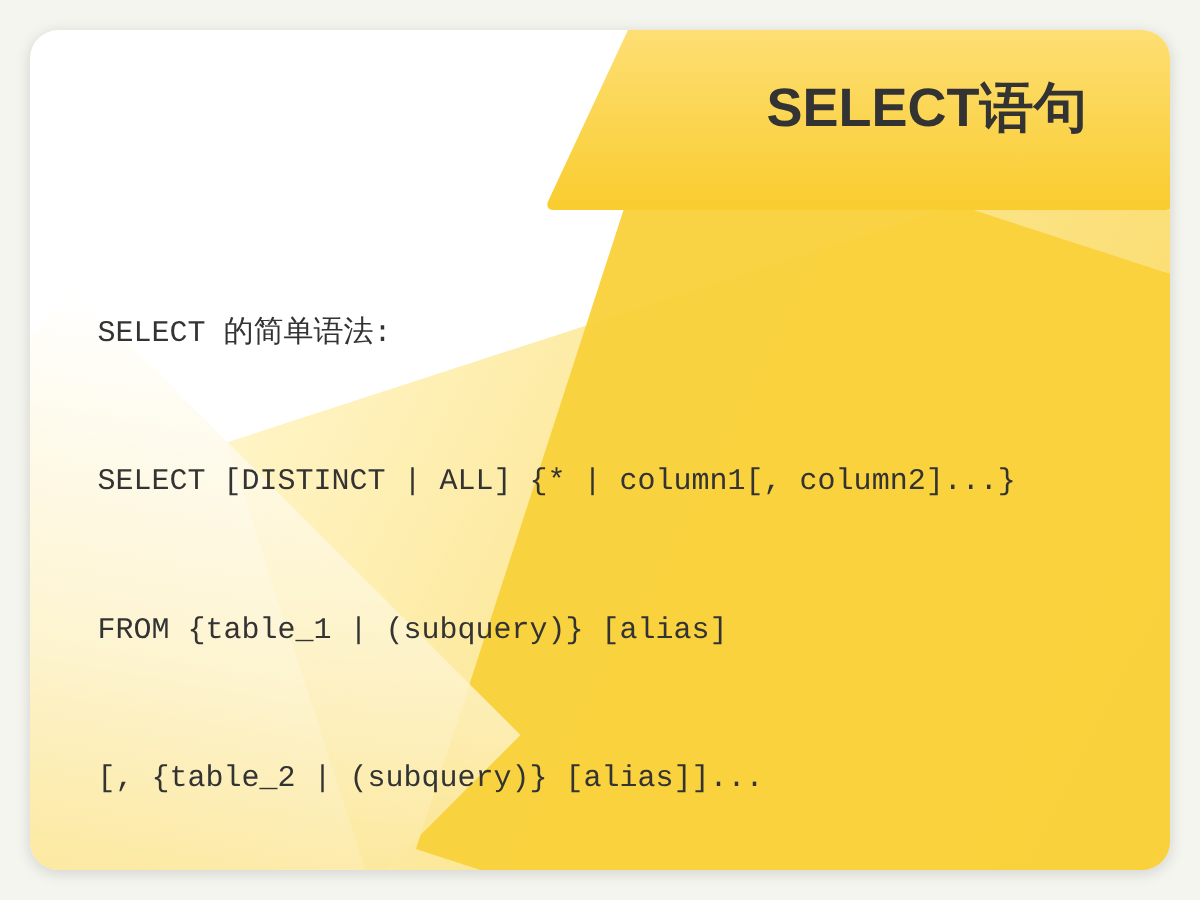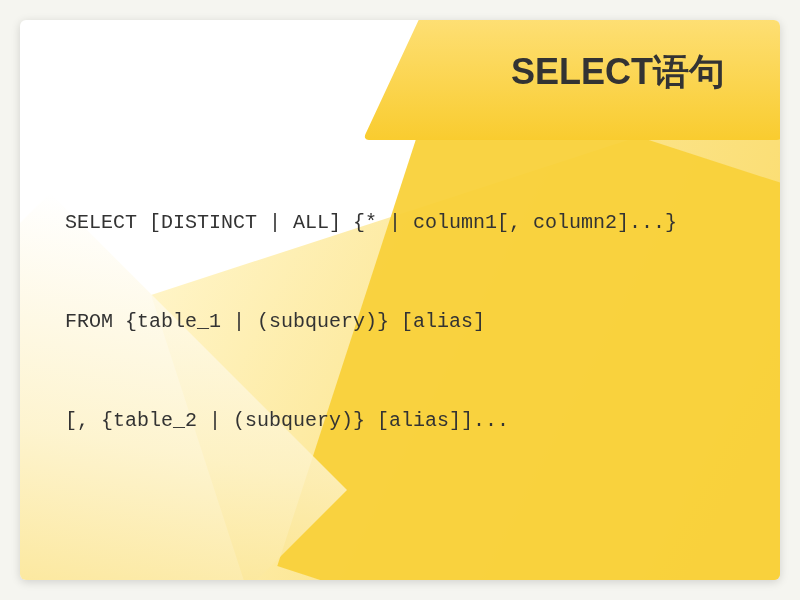--- a/index.html
+++ b/index.html
@@ -9,21 +9,21 @@
     background: #f5f5f0;
     display: flex;
     align-items: center;
     justify-content: center;
     font-family: "SimHei", "Microsoft YaHei", sans-serif;
   }
   .slide {
     width: 760px;
     height: 560px;
     background: #ffffff;
-    border-radius: 6px;
+    border-radius: 19px;
     box-shadow: 0 2px 10px rgba(0,0,0,0.15);
     position: relative;
     overflow: hidden;
   }
   .bg-shapes {
     position: absolute;
     inset: 0;
     pointer-events: none;
   }
   .wedge-top {
@@ -96,20 +96,21 @@
   <div class="bg-shapes">
     <div class="wedge-mid2"></div>
     <div class="wedge-mid"></div>
     <div class="wedge-left"></div>
     <div class="wedge-top"></div>
   </div>
 
   <div class="title">SELECT语句</div>
 
   <div class="content">
+    <div>SELECT 的简单语法:</div>
     <div>SELECT [DISTINCT | ALL] {* | column1[, column2]...}</div>
     <div>FROM {table_1 | (subquery)} [alias]</div>
     <div>[, {table_2 | (subquery)} [alias]]...</div>
     
     
     
     
     
     
     

